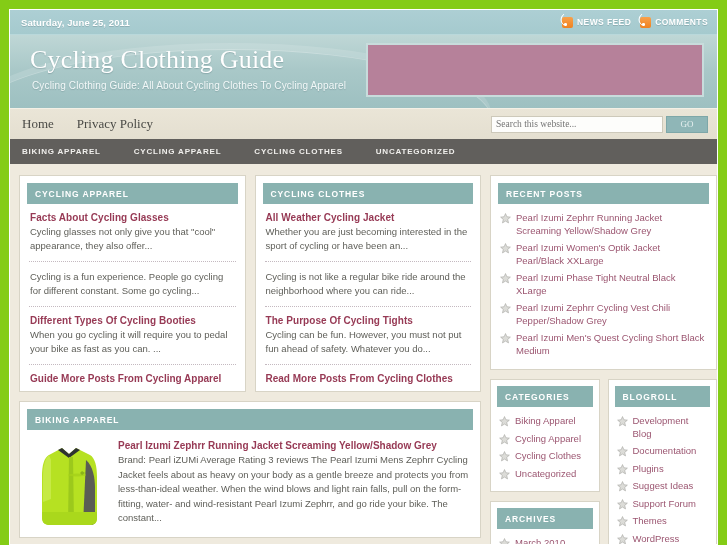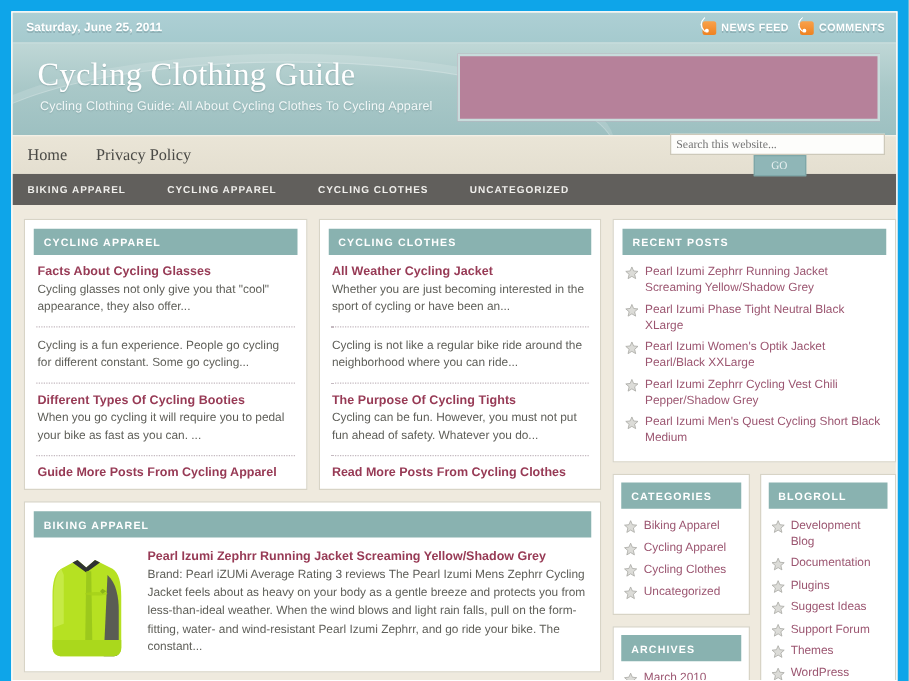--- a/index.html
+++ b/index.html
@@ -9,21 +9,21 @@
     height: 545px;
     overflow: hidden;
     background: #ded9c8;
     font-family: "Liberation Sans", sans-serif;
   }
 
   #page {
     position: relative;
     width: 727px;
     height: 545px;
-    background: #0ea5e9;
+    background: #84cc16;
   }
 
   
   .wrap {
     position: absolute;
     left: 9px;
     top: 9px;
     width: 709px;
     height: 536px;
     background: #efeade;
@@ -159,21 +159,20 @@
     font-family: "Liberation Serif", serif;
     font-size: 13px;
     color: #4a4a46;
     text-decoration: none;
     margin-right: 23px;
   }
   .searchbox {
     margin-left: auto;
     display: flex;
     align-items: center;
-    flex-direction: column;
   }
   .searchinput {
     width: 172px;
     height: 17px;
     background: #fdfdfb;
     border: 1px solid #cdc9ba;
     font-family: "Liberation Serif", serif;
     font-size: 9.5px;
     color: #6f6f68;
     padding: 0 4px;
@@ -459,29 +458,29 @@
                   </svg>
                 </span>
               <a href="#">Pearl Izumi Zephrr Running Jacket Screaming Yellow/Shadow Grey</a>
             </li>
             <li>
               <span class="star">
                   <svg width="11" height="11" viewBox="0 0 12 12">
                     <path d="M6 .6 L7.5 4.1 L11.3 4.5 L8.4 7 L9.3 10.8 L6 8.8 L2.7 10.8 L3.6 7 L.7 4.5 L4.5 4.1 Z" fill="#dcdcd8" stroke="#a9a9a4" stroke-width=".7"></path>
                   </svg>
                 </span>
-              <a href="#">Pearl Izumi Phase Tight Neutral Black XLarge</a>
+              <a href="#">Pearl Izumi Women's Optik Jacket Pearl/Black XXLarge</a>
             </li>
             <li>
               <span class="star">
                   <svg width="11" height="11" viewBox="0 0 12 12">
                     <path d="M6 .6 L7.5 4.1 L11.3 4.5 L8.4 7 L9.3 10.8 L6 8.8 L2.7 10.8 L3.6 7 L.7 4.5 L4.5 4.1 Z" fill="#dcdcd8" stroke="#a9a9a4" stroke-width=".7"></path>
                   </svg>
                 </span>
-              <a href="#">Pearl Izumi Women's Optik Jacket Pearl/Black XXLarge</a>
+              <a href="#">Pearl Izumi Phase Tight Neutral Black XLarge</a>
             </li>
             <li>
               <span class="star">
                   <svg width="11" height="11" viewBox="0 0 12 12">
                     <path d="M6 .6 L7.5 4.1 L11.3 4.5 L8.4 7 L9.3 10.8 L6 8.8 L2.7 10.8 L3.6 7 L.7 4.5 L4.5 4.1 Z" fill="#dcdcd8" stroke="#a9a9a4" stroke-width=".7"></path>
                   </svg>
                 </span>
               <a href="#">Pearl Izumi Zephrr Cycling Vest Chili Pepper/Shadow Grey</a>
             </li>
             <li>

